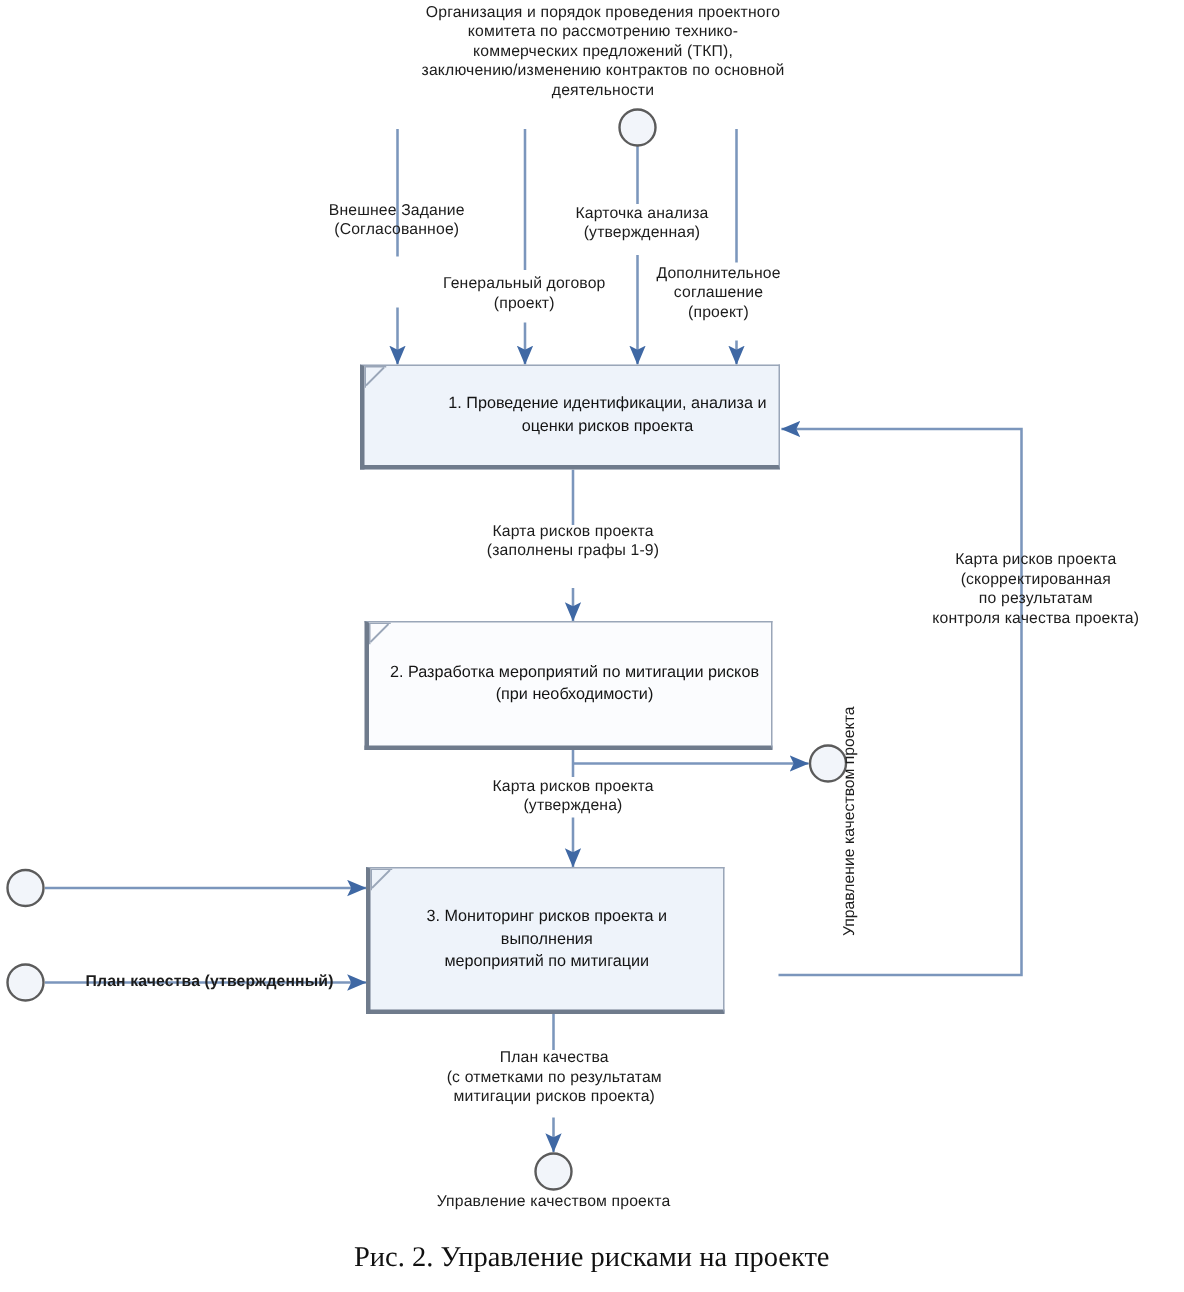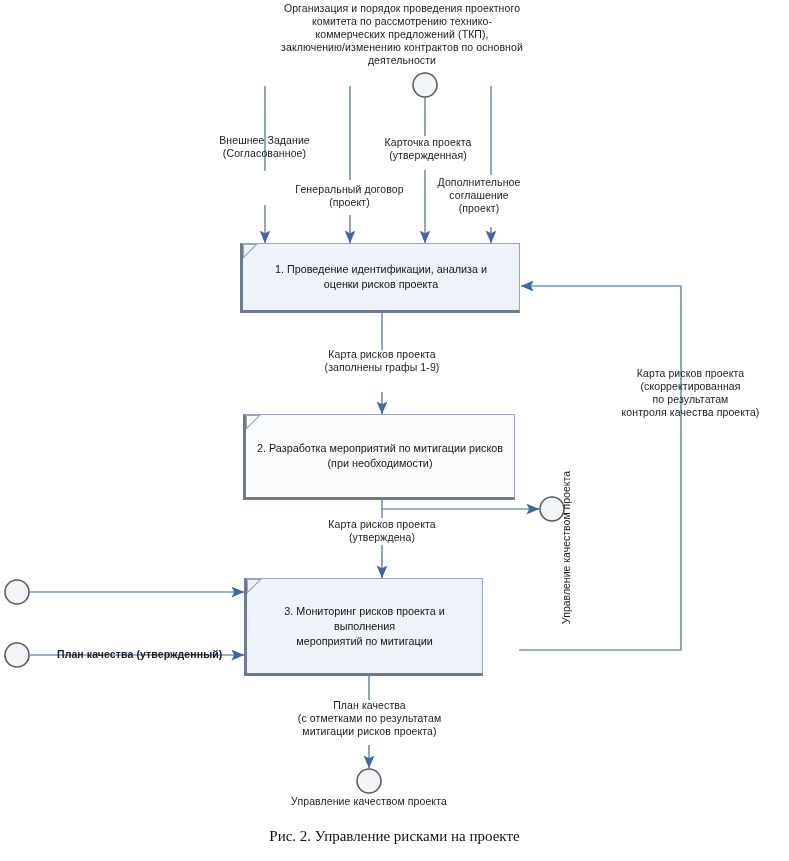--- a/index.html
+++ b/index.html
@@ -22,21 +22,21 @@
   }
   .lbl.left{text-align:left;font-weight:bold;}
 
   .procbox{
     position:absolute;
     box-sizing:border-box;
     border:1.4px solid #9aa6b8;
     border-left:3px solid #6f7b8c;
     border-bottom:3px solid #6f7b8c;
     background:#eef3fa;
-    display:flex;align-items:center;justify-content:center;
+    display:flex;align-items:center;justify-content:flex-end;
   }
   .procbox.pale{background:#fbfcfe;}
   .procbox .inner{
     font-size:10.8px;line-height:15px;text-align:center;
     white-space:pre-line;padding:0 8px;color:#141414;
   }
   .fold{
     position:absolute;left:0;top:0;width:15px;height:15px;
     pointer-events:none;
   }
@@ -44,21 +44,21 @@
     position:absolute;
     font-size:10.5px;
     color:#1c1c1c;
     transform-origin:left bottom;
     transform:rotate(-90deg);
     white-space:nowrap;
   }
   .caption{
     position:absolute;left:0;right:0;text-align:center;
     font-family:"Liberation Serif","DejaVu Serif",serif;
-    font-size:15px;color:#111;
+    font-size:19px;color:#111;
   }
 </style>
 </head>
 <body>
 
 <div id="canvas">
 
   <svg class="layer" viewBox="0 0 789 861">
     <defs>
       <marker id="arr" markerWidth="9" markerHeight="9" refX="7.4" refY="3.2" orient="auto" markerUnits="strokeWidth">
@@ -109,21 +109,21 @@
 
   <div class="lbl" style="left:272px;top:2px;width:260px;">Организация и порядок проведения проектного
 комитета по рассмотрению технико-
 коммерческих предложений (ТКП),
 заключению/изменению контрактов по основной
 деятельности</div>
 
   <div class="lbl" style="left:272px;top:183px;width:155px;">Генеральный договор
 (проект)</div>
 
-  <div class="lbl" style="left:358px;top:136px;width:140px;">Карточка проекта
+  <div class="lbl" style="left:358px;top:136px;width:140px;">Карточка анализа
 (утвержденная)</div>
 
   <div class="lbl" style="left:420px;top:176px;width:118px;">Дополнительное
 соглашение
 (проект)</div>
 
   <div class="procbox" style="left:240px;top:243px;width:280px;height:70px;">
     <svg class="fold" viewBox="0 0 15 15">
       <path d="M0.5,14.5 L0.5,0.5 L14.5,0.5" fill="none" stroke="#9aa6b8" stroke-width="1"></path>
       <path d="M1,13 L13,1" fill="none" stroke="#9aa6b8" stroke-width="1.2"></path>

